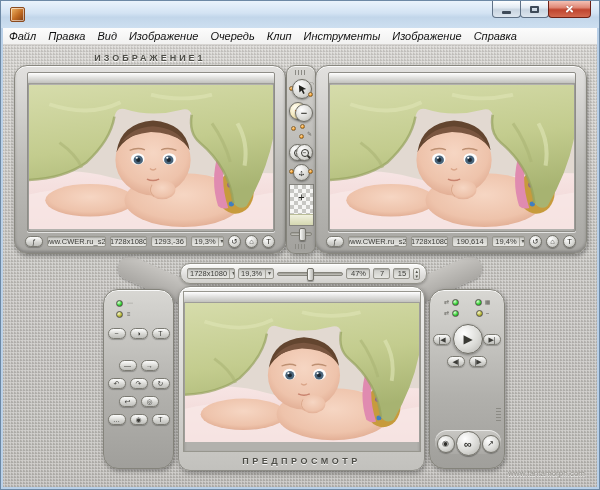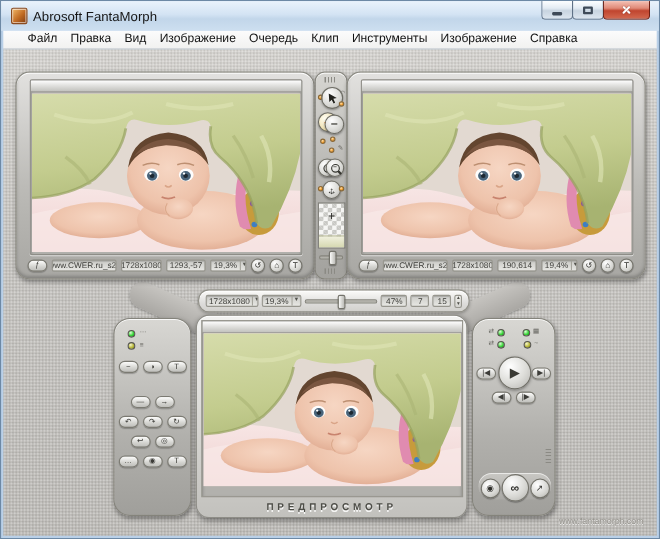--- a/index.html
+++ b/index.html
@@ -21,21 +21,21 @@
   .wbtn.close{width:43px;background:linear-gradient(#f4c0b4,#e08a78 40%,#c0452f 55%,#d2684f);border-color:#6d2015;}
   .g-min{width:9px;height:3px;background:#3e4a58;margin-top:6px;border-radius:1px;}
   .g-max{width:9px;height:7px;border:2px solid #3e4a58;border-radius:1px;}
   .g-close{position:relative;width:11px;height:11px;}
   .g-close::before,.g-close::after{content:"";position:absolute;left:1px;top:4.5px;width:9px;height:2.4px;
     background:#fff;border-radius:1px;box-shadow:0 0 1px #7a1d10;}
   .g-close::before{transform:rotate(45deg);} .g-close::after{transform:rotate(-45deg);}
   
   .menubar{position:absolute;top:28px;left:3px;right:3px;height:17px;
     background:linear-gradient(#fcfcfc,#f1f1f0);border-bottom:1px solid #d7d5d2;
-    display:flex;align-items:flex-start;padding-left:16px;}
+    display:flex;align-items:center;padding-left:0;font-style:italic;}
   .mi{font-size:11px;color:#111;padding:1px 6px;white-space:nowrap;cursor:default;}
   
   .main{position:absolute;top:45px;left:3px;right:3px;bottom:3px;
     background:
       radial-gradient(rgba(255,255,255,.30) 1px, transparent 1.3px) 0 0/3px 3px,
       radial-gradient(rgba(80,78,74,.14) 1px, transparent 1.3px) 1px 2px/3px 3px,
       linear-gradient(180deg,#d4d2ce,#c4c2be 40%,#bab8b4);}
   
   .arm{position:absolute;width:96px;height:24px;border-radius:12px;
     background:linear-gradient(#c6c4c0,#a9a7a3);box-shadow:0 1px 2px rgba(0,0,0,.25);}
@@ -173,21 +173,20 @@
   .site{position:absolute;right:12px;bottom:9px;font-size:8px;color:#94928c;
     text-shadow:0 1px 0 rgba(255,255,255,.75);}
 </style>
 </head>
 <body>
 
 <div class="win">
 
   <div class="titlebar">
     <span class="appicon"></span>
-    <span class="apptitle">Abrosoft FantaMorph</span>
     <div class="winbtns">
       <div class="wbtn">
           <span class="g-min"></span>
         </div>
       <div class="wbtn">
           <span class="g-max"></span>
         </div>
       <div class="wbtn close">
           <span class="g-close"></span>
         </div>
@@ -203,20 +202,21 @@
     <span class="mi">Клип</span>
     <span class="mi">Инструменты</span>
     <span class="mi">Изображение</span>
     <span class="mi">Справка</span>
   </div>
 
   <div class="main">
     <div class="arm arm-l"></div>
     <div class="arm arm-r"></div>
 
+    <div class="hdr hdr1">ИЗОБРАЖЕНИЕ1</div>
 
     <div class="panel p1">
       <div class="well">
         <div class="shine"></div>
         <div class="photo">
   <svg viewBox="0 0 240 150" preserveAspectRatio="none">
     <defs>
       <radialGradient id="skin" cx="50%" cy="40%" r="65%">
         <stop offset="0%" stop-color="#f6d6c3"></stop>
                   <stop offset="70%" stop-color="#eec3ab"></stop>
@@ -265,21 +265,21 @@
     <path d="M160,31 Q157,50 168,60 Q197,86 201,123" stroke="#96a25e" stroke-width="2.5" fill="none" opacity="0.7"></path>
     <path d="M20,20 Q60,34 90,18 M120,10 Q150,18 180,10 M205,40 Q216,60 212,84" stroke="#dde3b4" stroke-width="4" fill="none" opacity="0.65"></path>
     <path d="M30,60 Q46,72 52,86 M180,40 Q192,58 198,80" stroke="#aab475" stroke-width="3" fill="none" opacity="0.6"></path>
   </svg>
 </div>
       </div>
       <div class="ctl">
         <div class="obtn">ƒ</div>
         <div class="field f-name">www.CWER.ru_s2.j</div>
         <div class="field f-size">1728x1080</div>
-        <div class="field f-pos">1293,-57</div>
+        <div class="field f-pos">1293,-36</div>
         <div class="field dd f-zoom">
           <span>19,3%</span>
           <span class="dda">▾</span>
         </div>
         <div class="cbtn">↺</div>
         <div class="cbtn">⌂</div>
         <div class="cbtn">T</div>
       </div>
     </div>
 

